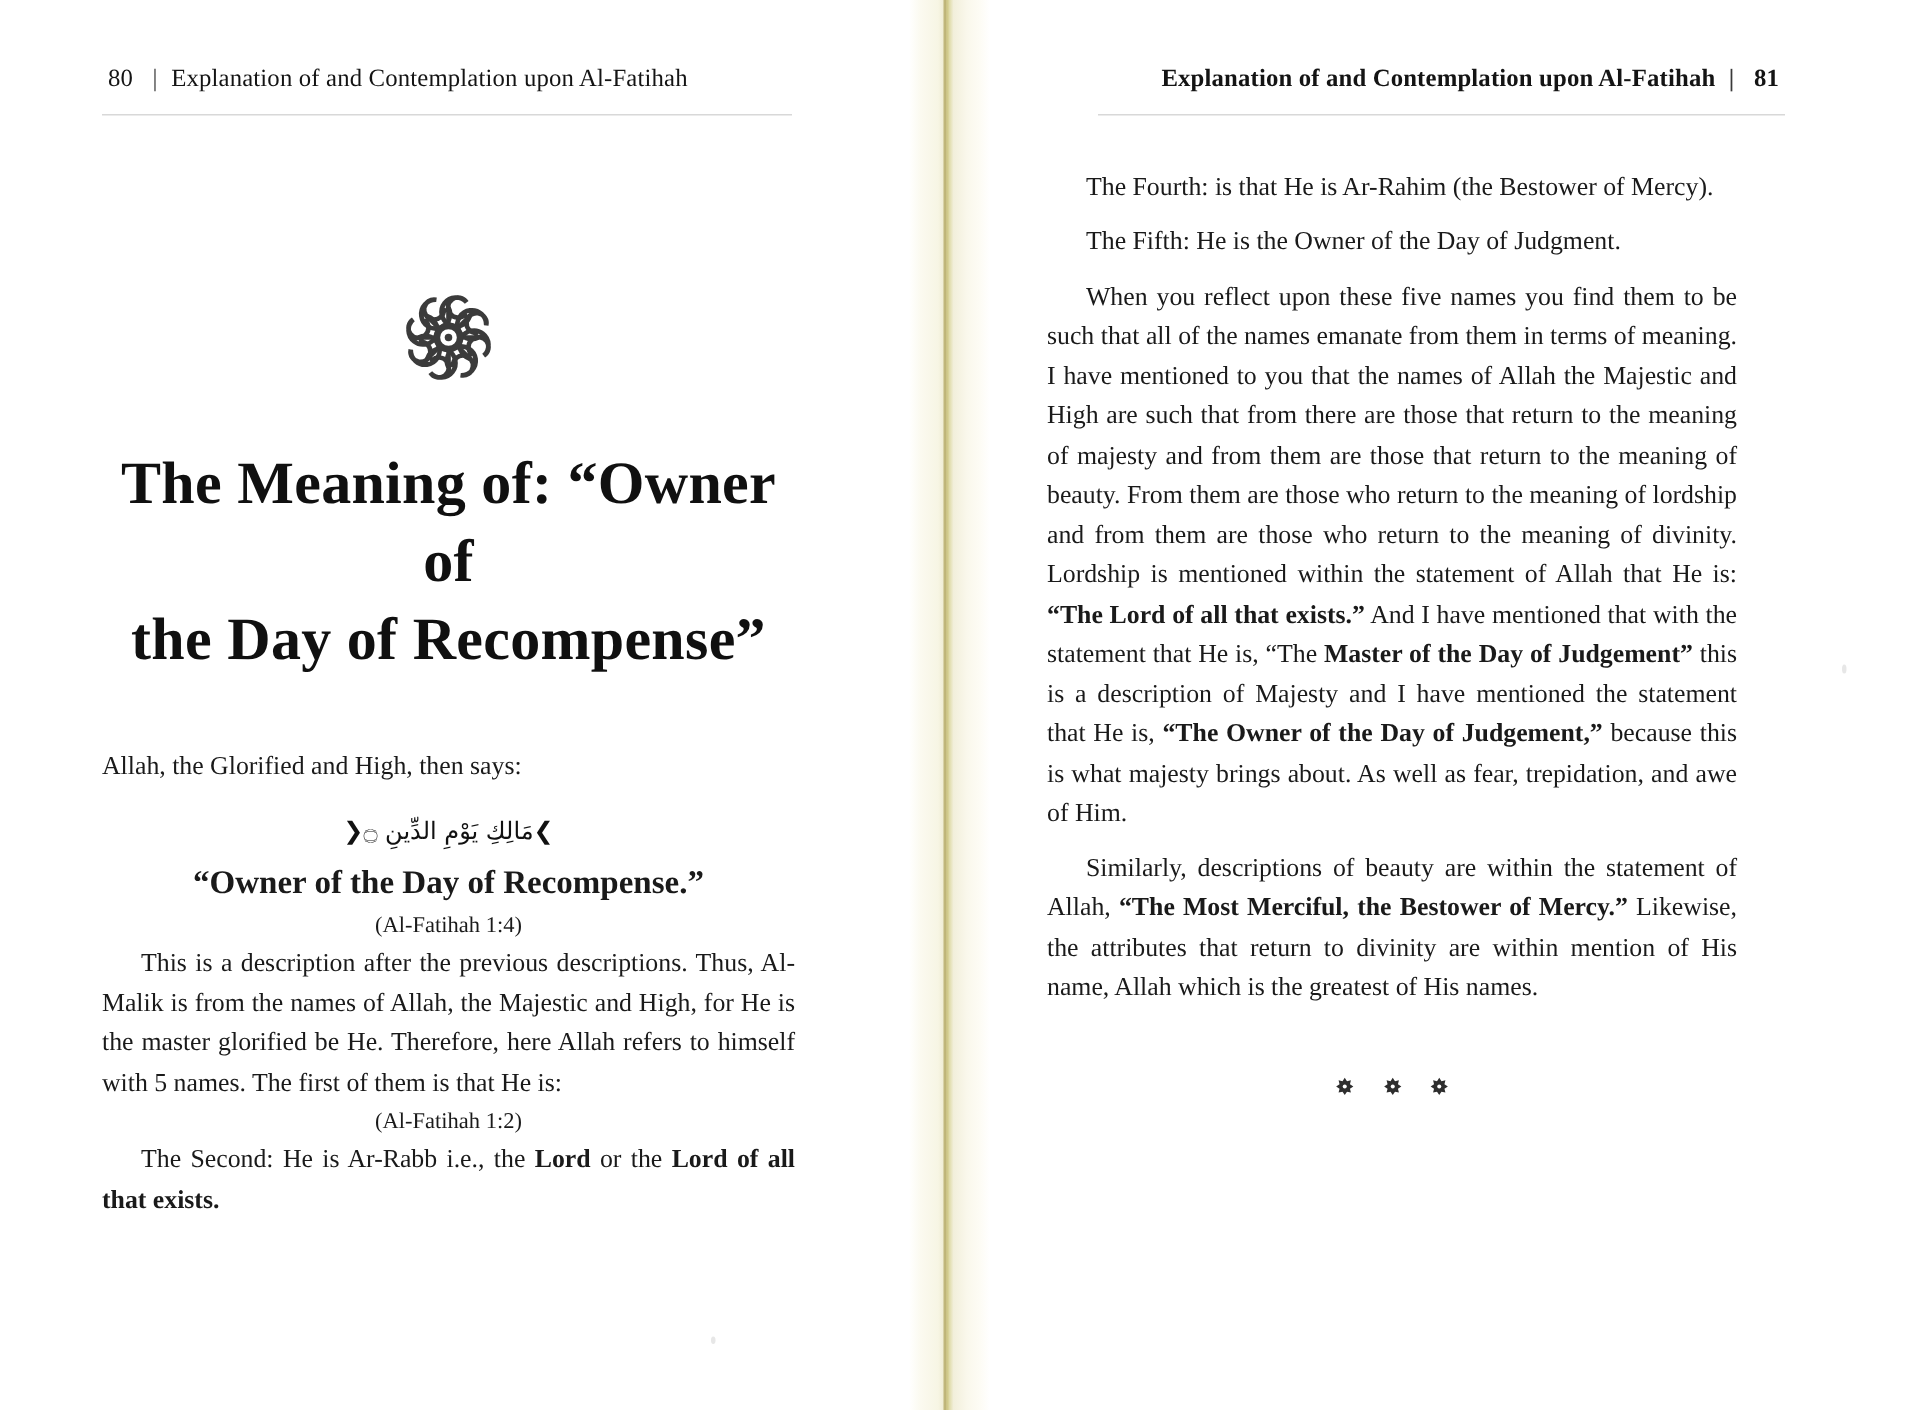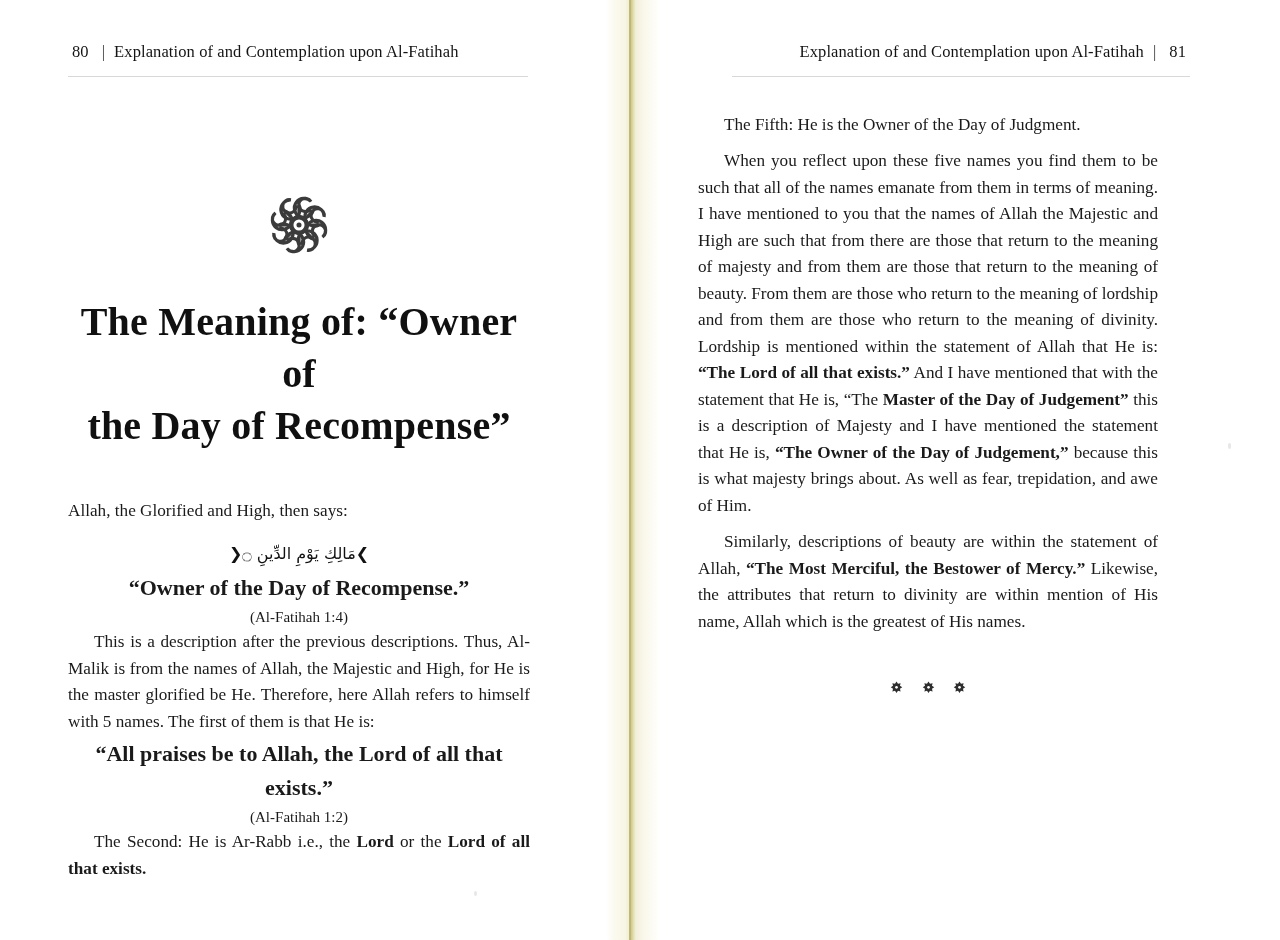--- a/index.html
+++ b/index.html
@@ -64,21 +64,21 @@
   .runhead {
     position: absolute;
     left: 0; right: 0;
     top: 42px;
     font-size: 16.5px;
     letter-spacing: .1px;
     color: #141414;
     white-space: nowrap;
   }
   .page-left .runhead  { left: 68px;  text-align: left;  }
-  .page-right .runhead { right: 90px; text-align: right; }
+  .page-right .runhead { right: 90px; text-align: right; font-weight: bold; }
 
   .runhead .folio { margin: 0 4px; }
   .runhead .bar {
     display: inline-block;
     margin: 0 9px;
     color: #3a3a3a;
   }
 
   .rule {
     position: absolute;
@@ -234,21 +234,20 @@
       </h1>
 
       <p class="lead left-align">Allah, the Glorified and High, then says:</p>
 
       <p class="ayah">❯مَالِكِ يَوْمِ الدِّينِ ۝❮</p>
       <p class="trans">“Owner of the Day of Recompense.”</p>
       <p class="ref">(Al-Fatihah 1:4)</p>
 
       <p class="para after-quote">This is a description after the previous descriptions. Thus, Al-Malik is from the names of Allah, the Majestic and High, for He is the master glorified be He. Therefore, here Allah refers to himself with 5 names. The first of them is that He is:</p>
 
-      <p class="trans">“All praises be to Allah, the Lord of all that exists.”</p>
       <p class="ref">(Al-Fatihah 1:2)</p>
 
       <p class="para after-quote"><span>The Second: He is Ar-Rabb i.e., the </span><b>Lord</b><span> or the </span><b>Lord of all that exists.</b></p>
 
     </div>
 
     <div class="speck" style="left:474px; top:891px; width:3px; height:5px;"></div>
   </div>
 
   <div class="gutter">
@@ -257,20 +256,21 @@
 
   <div class="page page-right">
 
     <div class="runhead">
       <span>Explanation of and Contemplation upon Al-Fatihah</span><span class="bar">|</span><span class="folio">81</span>
     </div>
     <div class="rule"></div>
 
     <div class="body">
 
+      <p class="para">The Fourth: is that He is Ar-Rahim (the Bestower of Mercy).</p>
 
       <p class="para">The Fifth: He is the Owner of the Day of Judgment.</p>
 
       <p class="para"><span>When you reflect upon these five names you find them to be such that all of the names emanate from them in terms of meaning. I have mentioned to you that the names of Allah the Majestic and High are such that from there are those that return to the meaning of majesty and from them are those that return to the meaning of beauty. From them are those who return to the meaning of lordship and from them are those who return to the meaning of divinity. Lordship is mentioned within the statement of Allah that He is: </span><b>“The Lord of all that exists.”</b><span> And I have mentioned that with the statement that He is, “The </span><b>Master of the Day of Judgement”</b><span> this is a description of Majesty and I have mentioned the statement that He is, </span><b>“The Owner of the Day of Judgement,”</b><span> because this is what majesty brings about. As well as fear, trepidation, and awe of Him.</span></p>
 
       <p class="para"><span>Similarly, descriptions of beauty are within the statement of Allah, </span><b>“The Most Merciful, the Bestower of Mercy.”</b><span> Likewise, the attributes that return to divinity are within mention of His name, Allah which is the greatest of His names.</span></p>
 
       <div class="end-ornament">
         <svg width="17" height="17" viewBox="0 0 24 24" aria-hidden="true">
           <path d="M12 0.8 L14.1 4.0 L17.8 3.1 L16.9 6.8 L20.1 8.9 L16.9 11 L17.8 14.7 L14.1 13.8 L12 17 L9.9 13.8 L6.2 14.7 L7.1 11 L3.9 8.9 L7.1 6.8 L6.2 3.1 L9.9 4.0 Z" fill="#2e2e2e"></path>

